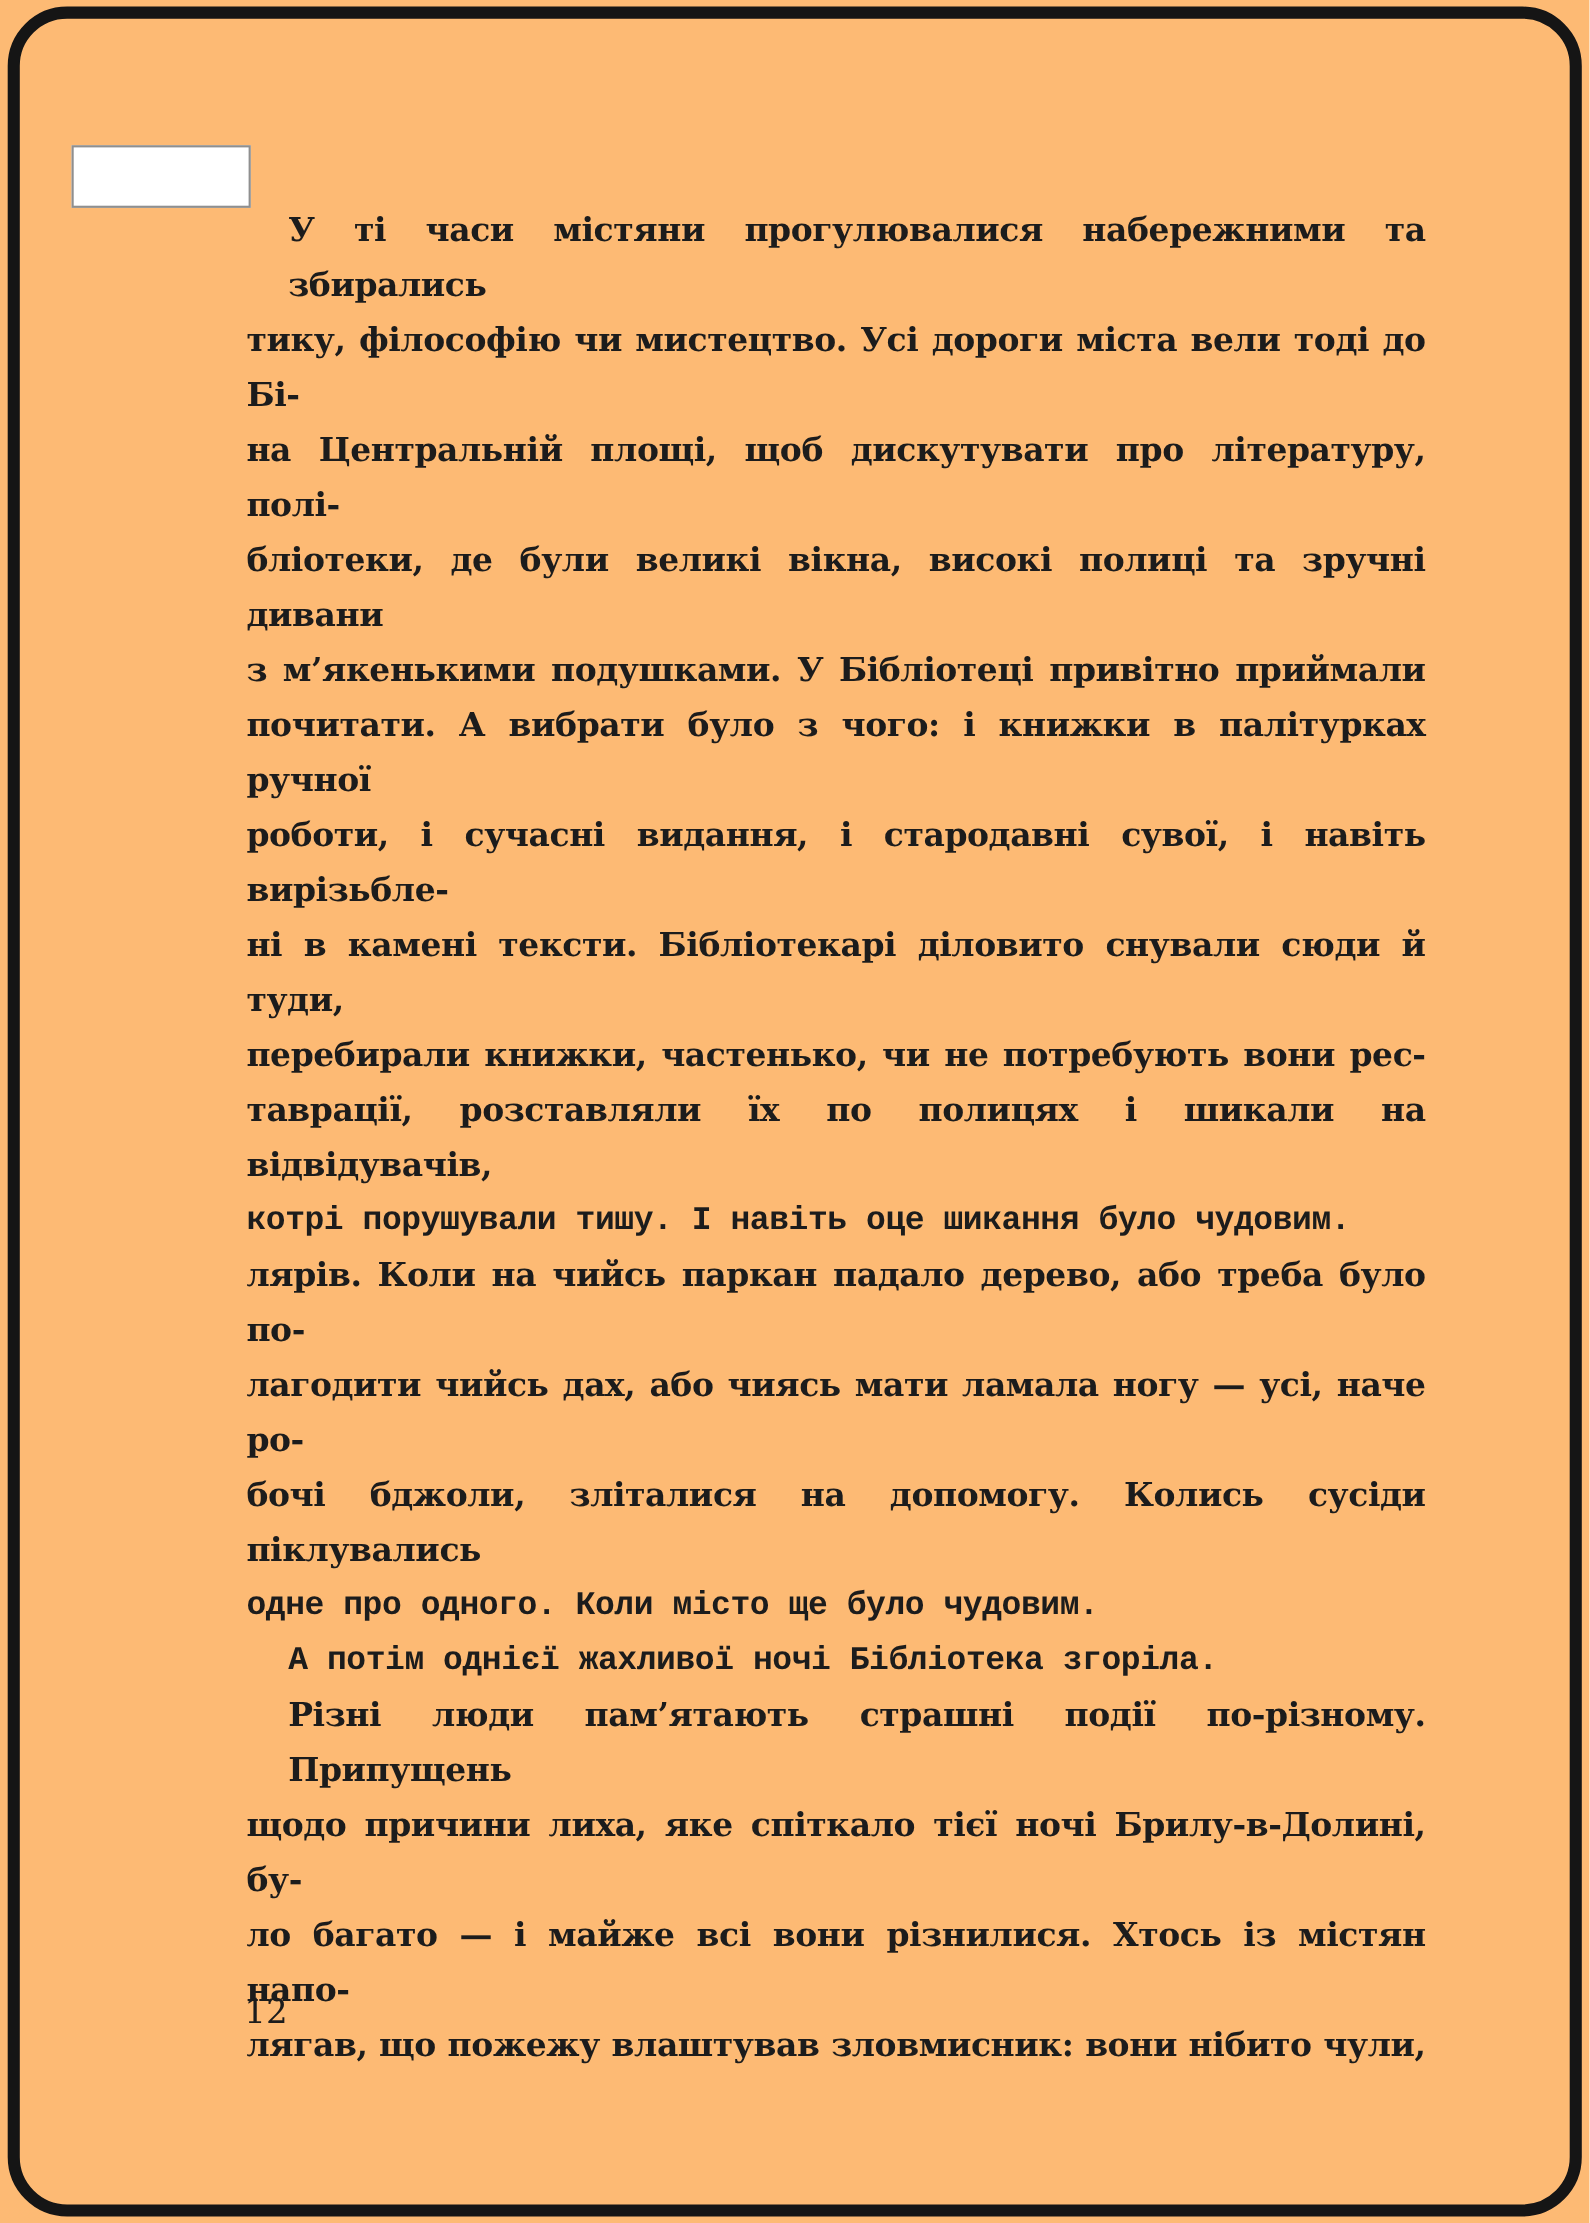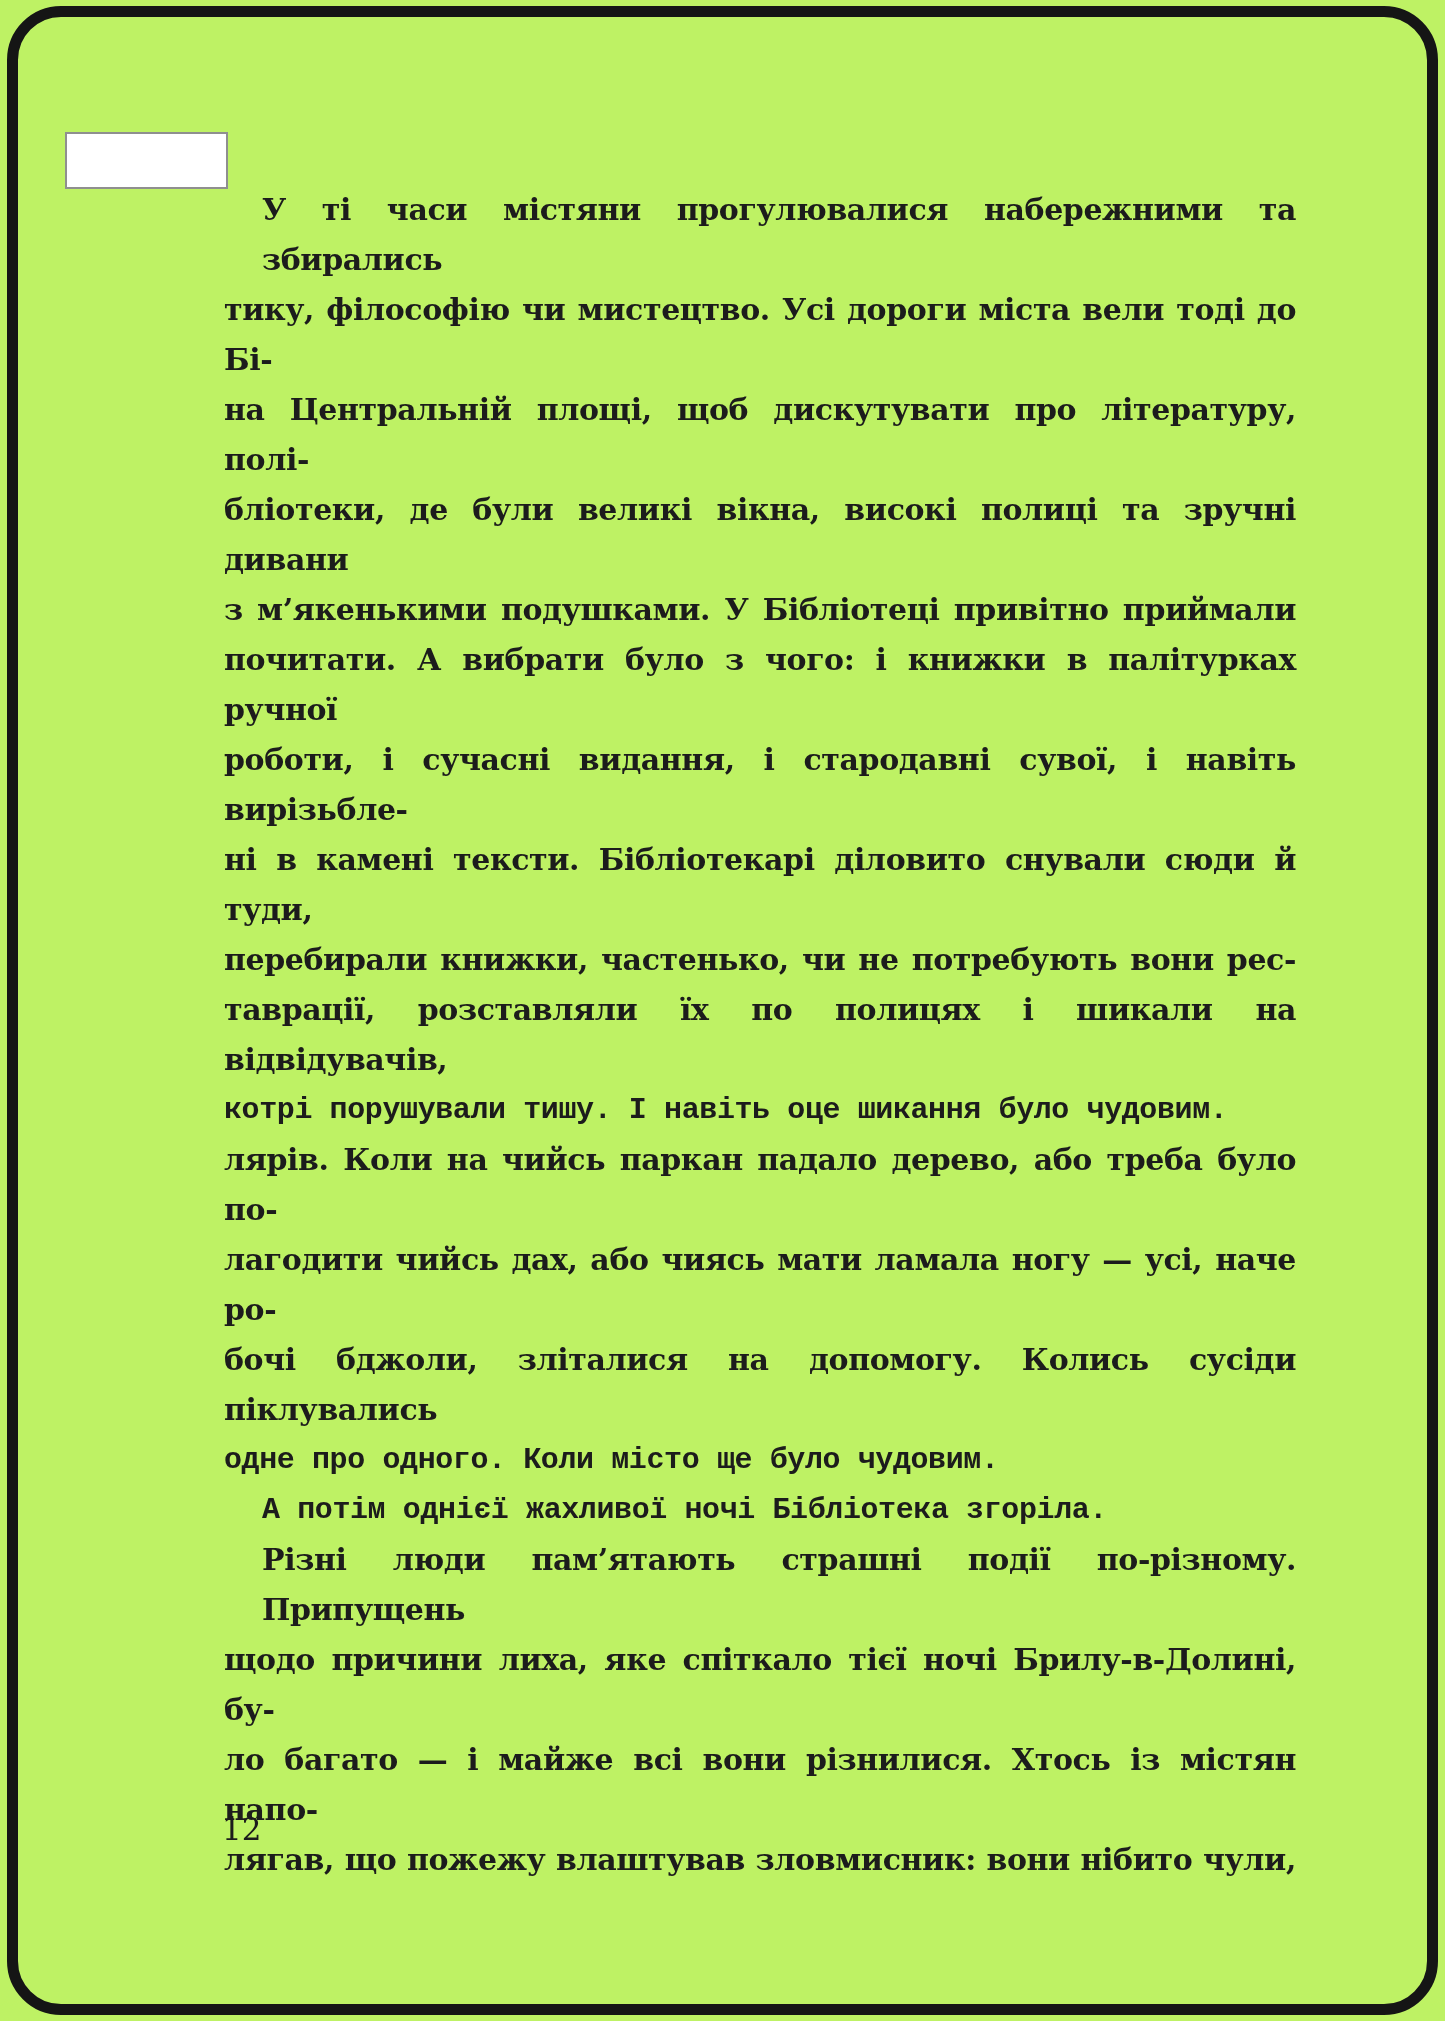--- a/index.html
+++ b/index.html
@@ -1,19 +1,19 @@
 <!DOCTYPE html>
 <html lang="uk"><head>
 <meta charset="utf-8">
 <style>
   html,body{margin:0;padding:0;background:#ffffff;}
   .page{
     position:relative;
     width:1445px;height:2021px;
-    background:#bef264;
+    background:#fdba74;
     overflow:hidden;
     font-family:"DejaVu Serif","Liberation Serif",serif;
   }
   
   .scan-frame{
     position:absolute;
     left:7px;top:6px;right:7px;bottom:6px;
     border:11px solid #151515;
     border-radius:54px;
     pointer-events:none;

